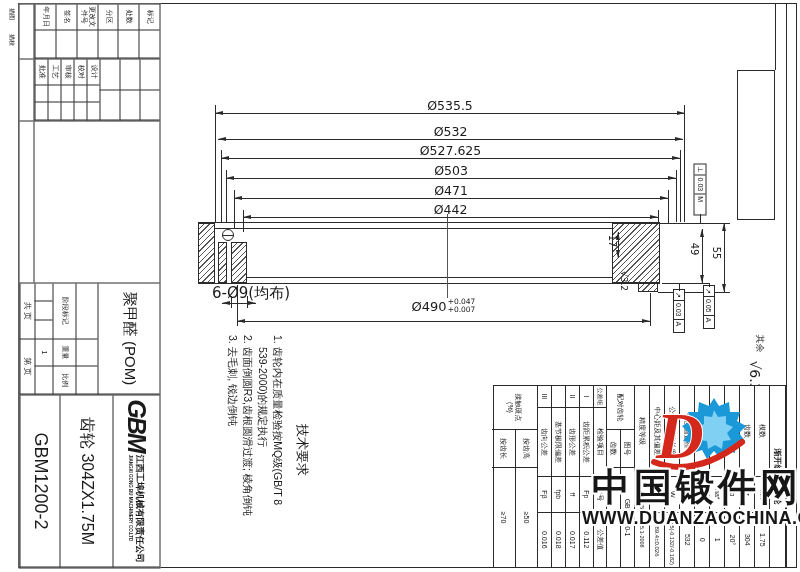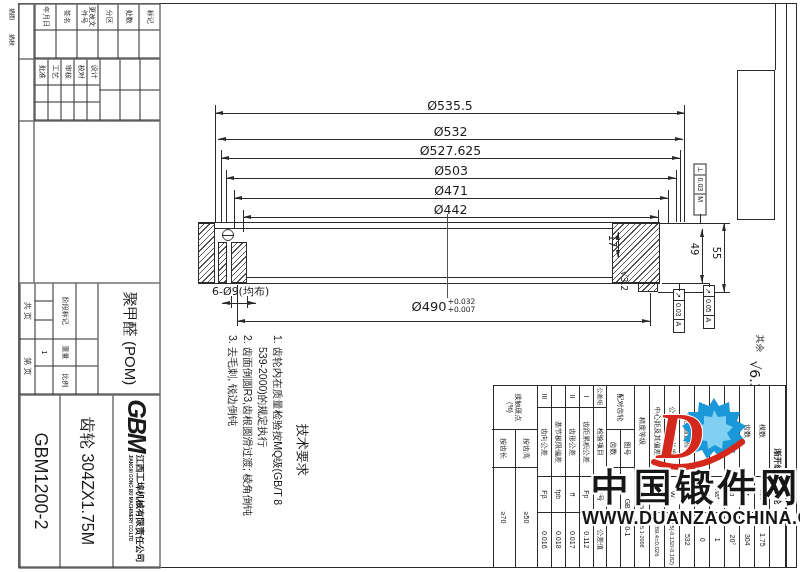--- a/index.html
+++ b/index.html
@@ -202,40 +202,40 @@
       <span class="lbl">Ø471</span>
     </div>
   <div class="dim" style="left:243px;top:217px;width:415px;">
       <span class="lbl">Ø442</span>
     </div>
 
   <div class="dim" style="left:237px;top:321px;width:413px;">
     <span class="lbl" style="top:-24px;display:flex;align-items:center;justify-content:center;gap:1px;">
       <span style="font-size:13px;">Ø490</span>
       <span style="display:inline-flex;flex-direction:column;font-size:7.5px;line-height:8px;text-align:left;">
-        <span>+0.032</span>
+        <span>+0.047</span>
         <span>+0.007</span>
       </span>
     </span>
   </div>
 
   <div class="ln" style="left:215px;top:105px;width:1px;height:118px;"></div>
   <div class="ln" style="left:221px;top:150px;width:1px;height:73px;"></div>
   <div class="ln" style="left:226px;top:170px;width:1px;height:53px;"></div>
   <div class="ln" style="left:234px;top:190px;width:1px;height:38px;"></div>
   <div class="ln" style="left:243px;top:210px;width:1px;height:22px;"></div>
   <div class="ln" style="left:684px;top:105px;width:1px;height:117px;"></div>
   <div class="ln" style="left:680px;top:150px;width:1px;height:72px;"></div>
   <div class="ln" style="left:676px;top:170px;width:1px;height:52px;"></div>
   <div class="ln" style="left:668px;top:190px;width:1px;height:33px;"></div>
   <div class="ln" style="left:658px;top:210px;width:1px;height:13px;"></div>
   <div class="ln" style="left:237px;top:285px;width:1px;height:41px;"></div>
   <div class="ln" style="left:650px;top:293px;width:1px;height:33px;"></div>
 
-  <span class="abs" style="left:212px;top:284px;font-size:11px;font-family:'DejaVu Sans',sans-serif;">6-Ø9(均布)</span>
+  <span class="abs" style="left:212px;top:284px;font-size:15px;font-family:'DejaVu Sans',sans-serif;">6-Ø9(均布)</span>
   <div class="ln" style="left:231px;top:296px;width:1px;height:12px;"></div>
   <div class="ln" style="left:247px;top:296px;width:1px;height:12px;"></div>
   <div class="dim" style="left:222px;top:303px;width:34px;"></div>
 
   <div class="vdim" style="left:618px;top:232px;height:26px;"></div>
   <span class="rlab" style="left:605px;top:235px;width:14px;height:12px;">17</span>
   <div class="vdim" style="left:702px;top:229px;height:54px;"></div>
   <span class="rlab" style="left:687px;top:243px;width:14px;height:12px;">49</span>
   <div class="vdim" style="left:724px;top:223px;height:69px;"></div>
   <span class="rlab" style="left:709px;top:247px;width:14px;height:12px;">55</span>

